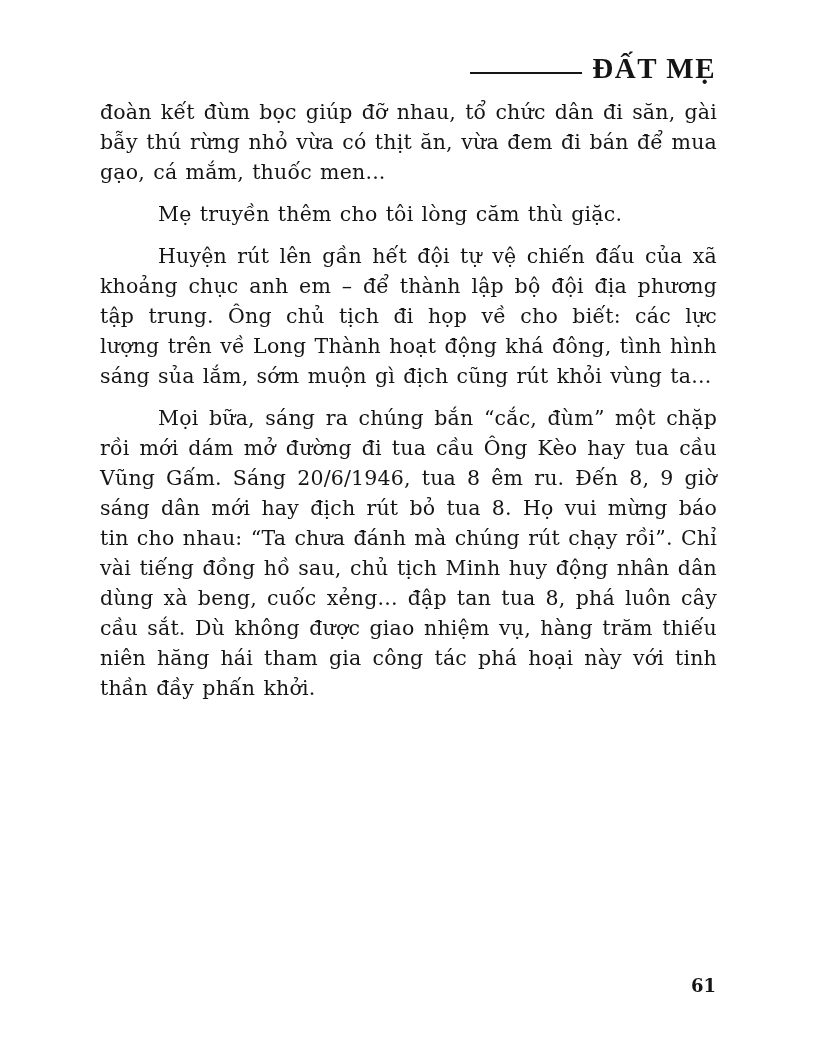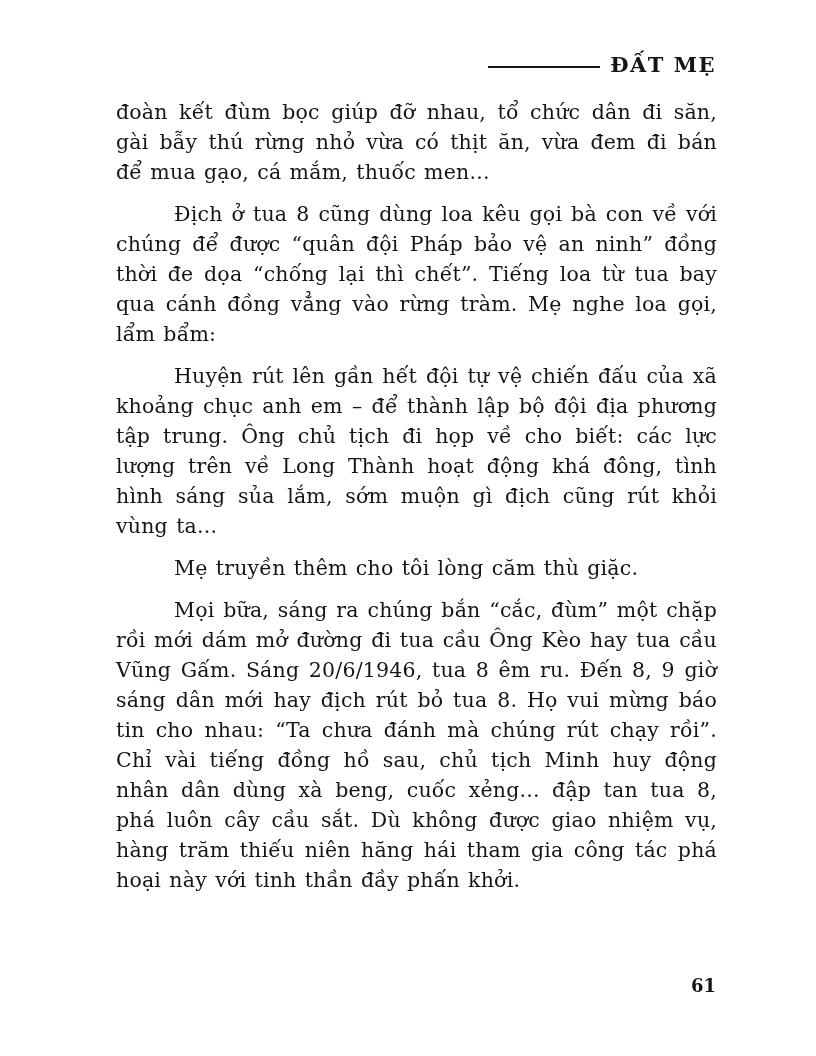--- a/index.html
+++ b/index.html
@@ -29,32 +29,33 @@
   .head-rule {
     display: inline-block;
     width: 112px;
     height: 0;
     border-bottom: 2.5px solid #151515;
     margin-right: 10px;
     transform: translateY(-4px);
   }
   .head-title {
     font-weight: bold;
-    font-size: 21px;
+    font-size: 29px;
     letter-spacing: 1.5px;
+    font-family: Liberation Serif, serif;
   }
   
   .body-text {
     position: absolute;
     top: 97px;
     left: 100px;
     width: 617px;
   }
   .para {
-    margin: 0 0 12px 16px;
+    margin: 0 0 12px 0;
     font-size: 20.5px;
     line-height: 30px;
     text-align: justify;
     text-indent: 58px;
     word-spacing: 1.5px;
     letter-spacing: 0.2px;
   }
   .para.continuation {
     text-indent: 0;
   }
@@ -72,23 +73,22 @@
 
 <div class="page">
 
   <header class="running-head">
     <span class="head-rule"></span>
     <span class="head-title">ĐẤT MẸ</span>
   </header>
 
   <main class="body-text">
     <p class="para continuation">đoàn kết đùm bọc giúp đỡ nhau, tổ chức dân đi săn, gài bẫy thú rừng nhỏ vừa có thịt ăn, vừa đem đi bán để mua gạo, cá mắm, thuốc men...</p>
-    <p class="para">Địch ở tua 8 cũng dùng loa kêu gọi bà con về với chúng để được “quân đội Pháp bảo vệ an ninh” đồng thời đe dọa “chống lại thì chết”. Tiếng loa từ tua bay qua cánh đồng vẳng vào rừng tràm. Mẹ nghe loa gọi, lẩm bẩm:</p>
+    <p class="para">Mẹ truyền thêm cho tôi lòng căm thù giặc.</p>
     <p class="para">Huyện rút lên gần hết đội tự vệ chiến đấu của xã khoảng chục anh em – để thành lập bộ đội địa phương tập trung. Ông chủ tịch đi họp về cho biết: các lực lượng trên về Long Thành hoạt động khá đông, tình hình sáng sủa lắm, sớm muộn gì địch cũng rút khỏi vùng ta...</p>
-    <p class="para">Mẹ truyền thêm cho tôi lòng căm thù giặc.</p>
     <p class="para">Mọi bữa, sáng ra chúng bắn “cắc, đùm” một chặp rồi mới dám mở đường đi tua cầu Ông Kèo hay tua cầu Vũng Gấm. Sáng 20/6/1946, tua 8 êm ru. Đến 8, 9 giờ sáng dân mới hay địch rút bỏ tua 8. Họ vui mừng báo tin cho nhau: “Ta chưa đánh mà chúng rút chạy rồi”. Chỉ vài tiếng đồng hồ sau, chủ tịch Minh huy động nhân dân dùng xà beng, cuốc xẻng... đập tan tua 8, phá luôn cây cầu sắt. Dù không được giao nhiệm vụ, hàng trăm thiếu niên hăng hái tham gia công tác phá hoại này với tinh thần đầy phấn khởi.</p>
   </main>
 
   <footer>
     <span class="page-number">61</span>
   </footer>
 
 </div>
 
 </body></html>

